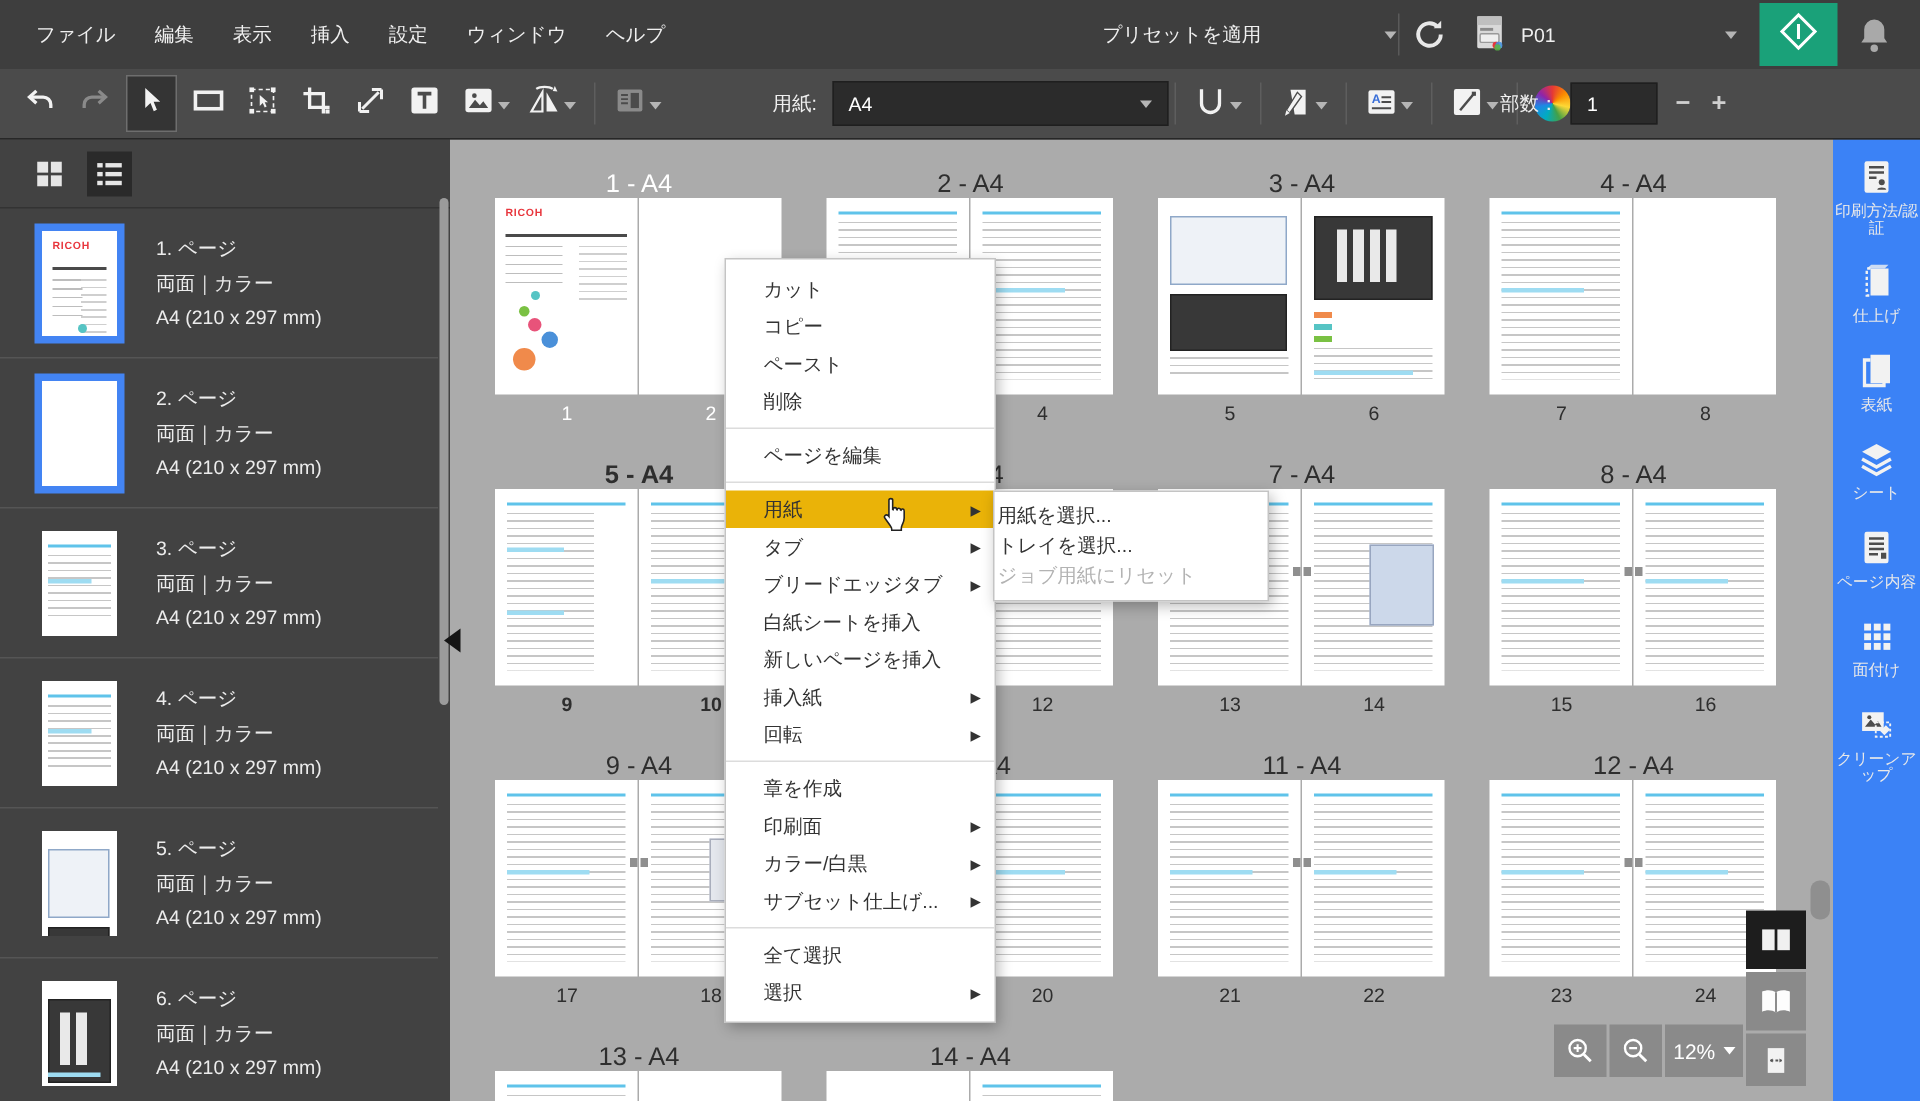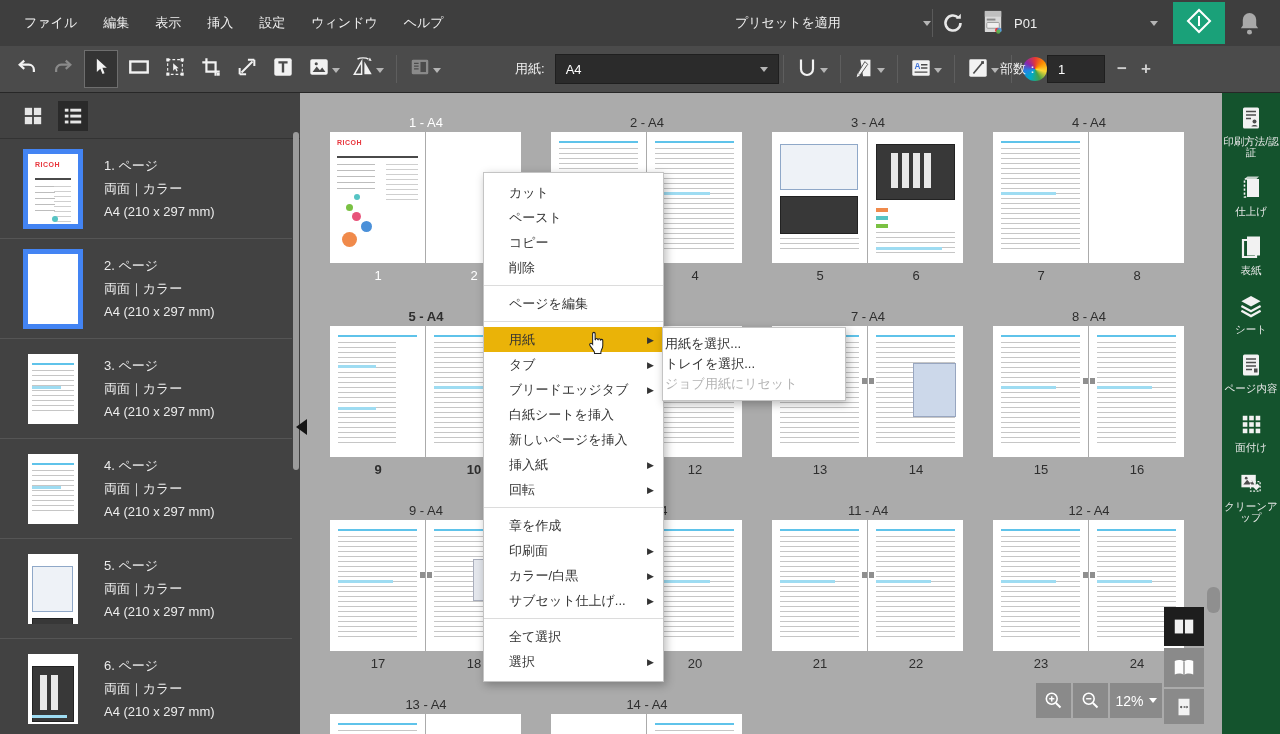--- a/index.html
+++ b/index.html
@@ -42,21 +42,21 @@
   .sb-item{height:99px;border-bottom:1px solid #555;display:flex;padding-left:20px;align-items:center}
   .sb-thumb-wrap{width:66px;display:flex;justify-content:center}
   .sthumb{width:50px;height:70px;background:#fff;position:relative;overflow:hidden}
   .sel-frame{border:5px solid #4384f3}
   .sb-text{margin-left:18px;color:#ececec;font-size:13px;line-height:23px}
   #sb-scroll{position:absolute;right:1px;top:40px;width:6px;height:338px;background:#9b9b9b;border-radius:3px}
   
   #main{position:absolute;left:300px;top:92px;right:58px;bottom:0;background:#ababab;overflow:hidden}
   #collapse-arrow{position:absolute;left:296px;top:419px;width:0;height:0;border-top:8px solid transparent;border-bottom:8px solid transparent;border-right:11px solid #151515;z-index:30}
   .spread{position:absolute;width:192px}
-  .spread .spread-label{height:17px;font-size:13px;color:#2e2e2e;text-align:center;line-height:15px}
+  .spread .spread-label{height:17px;font-size:17px;color:#2e2e2e;text-align:center;line-height:15px}
   .spread .pages{display:flex;gap:1px;position:relative}
   .page{width:95px;height:131px;background:#fff;position:relative;overflow:hidden;flex:none}
   .spread .nums{display:flex;height:20px;align-items:flex-end;font-size:13px;color:#2e2e2e}
   .spread .nums span{width:96px;text-align:center}
   .spread.sel::before{content:"";position:absolute;inset:-3px -10px -1px;background:#4384f3;border-radius:4px;z-index:-1}
   .spread.sel .spread-label,.spread.sel .nums{color:#fff}
   .spine-marks{position:absolute;left:50%;top:52px;transform:translateX(-50%);display:flex;gap:2px}
   .spine-marks i{width:5px;height:6px;background:#8f8f8f;display:block}
   
   .p-rule{position:absolute;left:8%;right:8%;top:9px;height:2px;background:#5fc3ea}
@@ -79,21 +79,21 @@
   #context-menu{position:absolute;left:483px;top:172px;width:179px;background:#fff;border:1px solid #c4c4c4;box-shadow:2px 3px 9px rgba(0,0,0,.28);padding:7px 0;z-index:60}
   .cm-item{height:25px;line-height:25px;padding-left:25px;font-size:13px;color:#333;position:relative}
   .cm-item.hl{background:#eab308}
   .cm-arrow{position:absolute;right:9px;top:1px;font-size:9px;color:#333}
   .cm-sep{height:1px;background:#dcdcdc;margin:5px 0}
   #submenu{position:absolute;left:662px;top:327px;width:182px;background:#fff;border:1px solid #c4c4c4;box-shadow:2px 3px 9px rgba(0,0,0,.28);padding:6px 0;z-index:62}
   .sm-item{height:20px;line-height:20px;padding-left:2px;font-size:13px;color:#333}
   .sm-item.disabled{color:#b3b3b3}
   #cursor{position:absolute;left:584px;top:329px;z-index:70}
   
-  #rightbar{position:absolute;right:0;top:92px;width:58px;bottom:0;background:#14532d;z-index:20;display:flex;flex-direction:column;align-items:center;padding-top:13px;box-sizing:border-box}
+  #rightbar{position:absolute;right:0;top:92px;width:58px;bottom:0;background:#3b82f6;z-index:20;display:flex;flex-direction:column;align-items:center;padding-top:13px;box-sizing:border-box}
   .rp-item{display:flex;flex-direction:column;align-items:center;margin-bottom:17px;color:#ececec}
   .rp-item .rp-label{font-size:10.5px;line-height:11px;text-align:center;margin-top:5px;color:#e9e9e9}
   .rp-icon{width:26px;height:26px;display:flex;align-items:center;justify-content:center;color:#f2f2f2}
   
   .ctl{position:absolute;background:#8a8a8a;display:flex;align-items:center;justify-content:center;color:#fff;z-index:30}
   #btn-spread-view{left:1164px;top:607px;width:40px;height:39px;background:#1d1d1d}
   #btn-book-view{left:1164px;top:648px;width:40px;height:39px}
   #btn-fit{left:1164px;top:689px;width:40px;height:35px}
   #btn-zoom-in{left:1036px;top:683px;width:35px;height:35px}
   #btn-zoom-out{left:1073px;top:683px;width:35px;height:35px}
@@ -814,22 +814,22 @@
           <rect x="12" y="11" width="10" height="10" fill="none" stroke="currentColor" stroke-width="1.3" stroke-dasharray="2 1.6"></rect>
           <path d="M15 17 l4-4 3 3-4 4z" fill="currentColor"></path>
         </svg>
       </div>
       <div class="rp-label">クリーンアップ</div>
     </div>
   </div>
 
 <div id="context-menu">
     <div class="cm-item">カット</div>
+    <div class="cm-item">コピー</div>
     <div class="cm-item">ペースト</div>
-    <div class="cm-item">コピー</div>
     <div class="cm-item">削除</div>
     <div class="cm-sep"></div>
     <div class="cm-item">ページを編集</div>
     <div class="cm-sep"></div>
     <div class="cm-item hl">用紙<span class="cm-arrow">▶</span></div>
     <div class="cm-item">タブ<span class="cm-arrow">▶</span></div>
     <div class="cm-item">ブリードエッジタブ<span class="cm-arrow">▶</span></div>
     <div class="cm-item">白紙シートを挿入</div>
     <div class="cm-item">新しいページを挿入</div>
     <div class="cm-item">挿入紙<span class="cm-arrow">▶</span></div>

